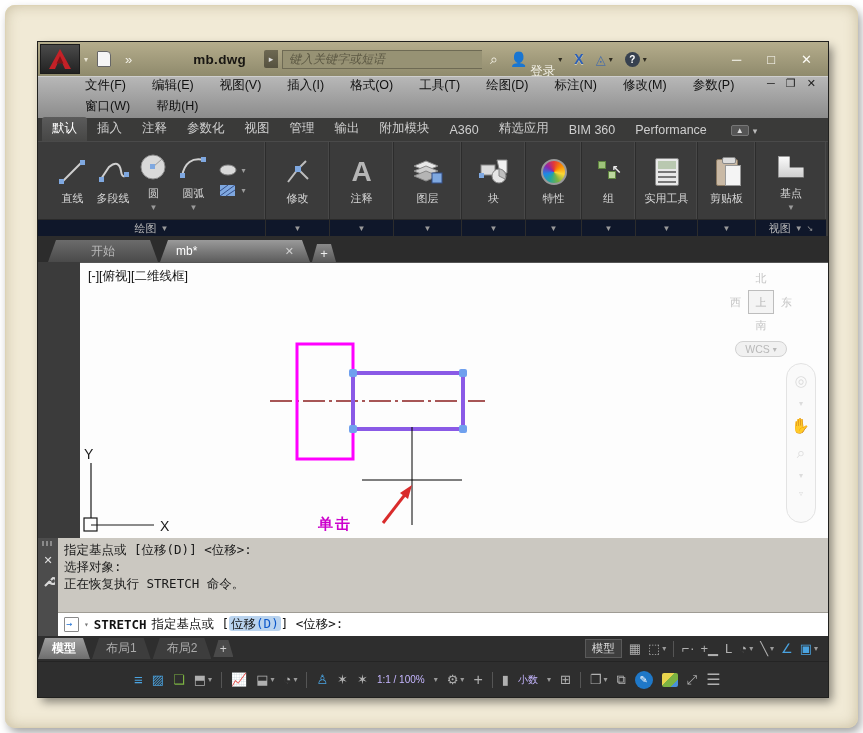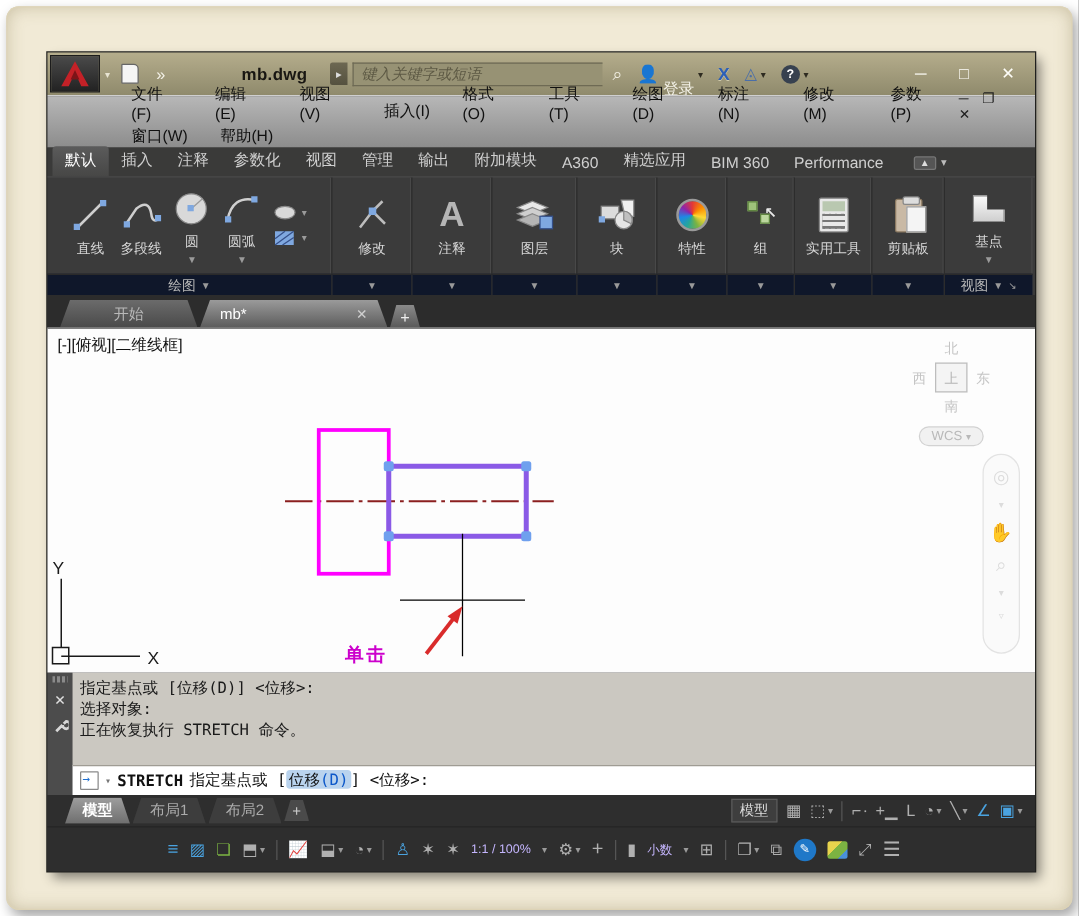--- a/index.html
+++ b/index.html
@@ -24,21 +24,21 @@
   .tb-ic { color:#f2efe3; font-size:14px; padding:0 4px; display:flex; align-items:center; gap:3px; }
   .signin { color:#f5f3e9; font-size:12.5px;margin-top:24px; }
   .xchg { color:#2b5fb8; font-weight:bold; font-size:14px; text-shadow:0 1px 0 #cfc9ab; }
   .tri { color:#4a6ea8; font-size:13px; }
   .helpq { width:15px; height:15px; border-radius:50%; background:#37414f; color:#fff; font-size:10px; font-weight:bold; display:flex; align-items:center; justify-content:center; }
   .win-btns { margin-left:auto; display:flex; gap:26px; padding-right:10px; color:#fdfcf6; font-size:13px; }
   .win-btns span { cursor:default; }
 
   
   .menubar { background:linear-gradient(#b7b7b7,#8c8c8c); border-top:1px solid #cfcfcf; }
-  .menurow { display:flex; align-items:flex-end; height:21px; padding-left:54px; }
+  .menurow { display:flex; align-items:flex-start; height:21px; padding-left:34px; }
   .menuitem { font-size:12.5px; color:#101010; padding:0 13px; }
   .doc-ctrl { margin-left:auto; padding-right:8px; color:#1d1d1d; font-size:11px; letter-spacing:4px; font-weight:bold; }
 
   
   .ribbontabs { height:23px; background:#3a3a39; display:flex; align-items:flex-end; padding-left:4px; }
   .rtab { font-size:12.5px; color:#cfcfcf; padding:3px 10px 4px; }
   .rtab.active { background:linear-gradient(#5b5b5b,#474746); color:#fff; border-radius:3px 3px 0 0; }
   .rtab-collapse { margin-left:14px; color:#bbb; font-size:9px; display:flex; gap:4px; align-items:center; padding-bottom:5px; }
   .rtab-collapse .box { background:#555; border:1px solid #777; border-radius:2px; padding:0 4px; font-size:8px; color:#ddd; }
 
@@ -68,21 +68,21 @@
   
   .filetabs { height:26px; background:#2c2c2c; display:flex; align-items:flex-end; padding-left:10px; gap:2px; }
   .ftab { height:22px; display:flex; align-items:center; gap:10px; padding:0 16px; font-size:12px;
           clip-path:polygon(8px 0, calc(100% - 8px) 0, 100% 100%, 0 100%); }
   .ftab.start { background:linear-gradient(#6b6b6b,#4a4a4a); color:#b9b9b9; width:110px; justify-content:center; }
   .ftab.cur { background:linear-gradient(#9a9a9a,#5c5c5c); color:#fff; width:150px; justify-content:space-between; }
   .ftab .x { color:#cfcfcf; font-size:11px; }
   .ftab-add { width:24px; height:18px; background:linear-gradient(#8a8a8a,#595959); color:#eee; font-size:13px; display:flex; align-items:center; justify-content:center; clip-path:polygon(5px 0,calc(100% - 5px) 0,100% 100%,0 100%); margin-bottom:0; }
 
   
-  .canvas { height:276px; background:#fdfdfd; position:relative; border-top:1px solid #555; }
+  .canvas { height:276px; background:#fdfdfd; position:relative; border-top:1px solid #555;margin-left:42px; }
   .vplabel { position:absolute; left:8px; top:5px; font-size:12.5px; color:#111; }
   .viewcube { position:absolute; right:28px; top:8px; width:78px; text-align:center; color:#c4c4c4; font-size:11px; }
   .vc-mid { display:flex; align-items:center; justify-content:center; gap:7px; margin:4px 0; }
   .vc-top { width:26px; height:24px; border:1px solid #bdbdbd; display:flex; align-items:center; justify-content:center; color:#b5b5b5; background:#f4f4f4; }
   .wcs { margin:8px auto 0; width:52px; height:16px; border:1px solid #d2d2d2; border-radius:8px; background:#f1f1f1; color:#b8b8b8; font-size:10.5px; display:flex; align-items:center; justify-content:center; gap:3px; }
   .navbar { position:absolute; right:12px; top:100px; width:30px; height:160px; border:1px solid #e3e3e3; border-radius:15px; background:#fafafa; display:flex; flex-direction:column; align-items:center; padding-top:8px; gap:9px; color:#dcdcdc; font-size:15px; }
   .navbar .sm { font-size:8px; }
   .callout { position:absolute; left:238px; top:252px; color:#cc00cc; font-size:15px; font-weight:bold; letter-spacing:2px; }
 
   
@@ -93,21 +93,21 @@
   .cmdcol { flex:1; display:flex; flex-direction:column; }
   .cmdhist { height:74px; background:#cbc8c1; font-family:"DejaVu Sans Mono","DejaVu Sans",monospace; font-size:12.5px; color:#1a1a1a; padding:3px 0 0 6px; line-height:17px; }
   .cmdactive { height:24px; background:#fff; display:flex; align-items:center; gap:5px; padding-left:6px; font-family:"DejaVu Sans Mono","DejaVu Sans",monospace; font-size:12.5px; color:#111; border-top:1px solid #9f9c94; }
   .cmdactive .cmdname { font-weight:bold; }
   .opt-hl { background:#b9d3ee; border-radius:3px; padding:0 2px; }
   .opt-hl .key { color:#0b57c9; }
   .cmdicon { width:15px; height:15px; position:relative; background:#fff; border:1px solid #8a8a8a; border-radius:1px; }
   .cmdicon:after { content:"→"; position:absolute; left:1px; top:0px; color:#1d6fd1; font-size:10px; }
 
   
-  .laybar { height:25px; background:#2e2e2e; display:flex; align-items:center; padding-left:14px; gap:2px; }
+  .laybar { height:25px; background:#2e2e2e; display:flex; align-items:center; gap:2px; }
   .ltab { height:21px; padding:0 14px; font-size:12px; display:flex; align-items:center; clip-path:polygon(7px 0,calc(100% - 7px) 0,100% 100%,0 100%); }
   .ltab.active { background:linear-gradient(#9e9e9e,#6e6e6e); color:#fff; font-weight:bold; }
   .ltab.idle { background:#3d3d3d; color:#ababab; }
   .ltab-add { color:#cfcfcf; background:#4a4a4a; width:20px; height:17px; display:flex; align-items:center; justify-content:center; font-size:12px; clip-path:polygon(5px 0,calc(100% - 5px) 0,100% 100%,0 100%); }
   .stat1 { margin-left:auto; display:flex; align-items:center; gap:7px; padding-right:10px; color:#b9b9b9; font-size:12px; }
   .stat1 .btn-model { border:1px solid #5a5a5a; background:#3e3e3e; color:#ddd; padding:1px 6px; font-size:11.5px; }
   .sic { font-size:13px; color:#b0b0b0; display:flex; align-items:center; gap:2px; }
   .sic .dd2 { font-size:8px; color:#9a9a9a; }
   .sic.on { color:#4aa3e0; }
   .sdiv { width:1px; height:16px; background:#555; }

